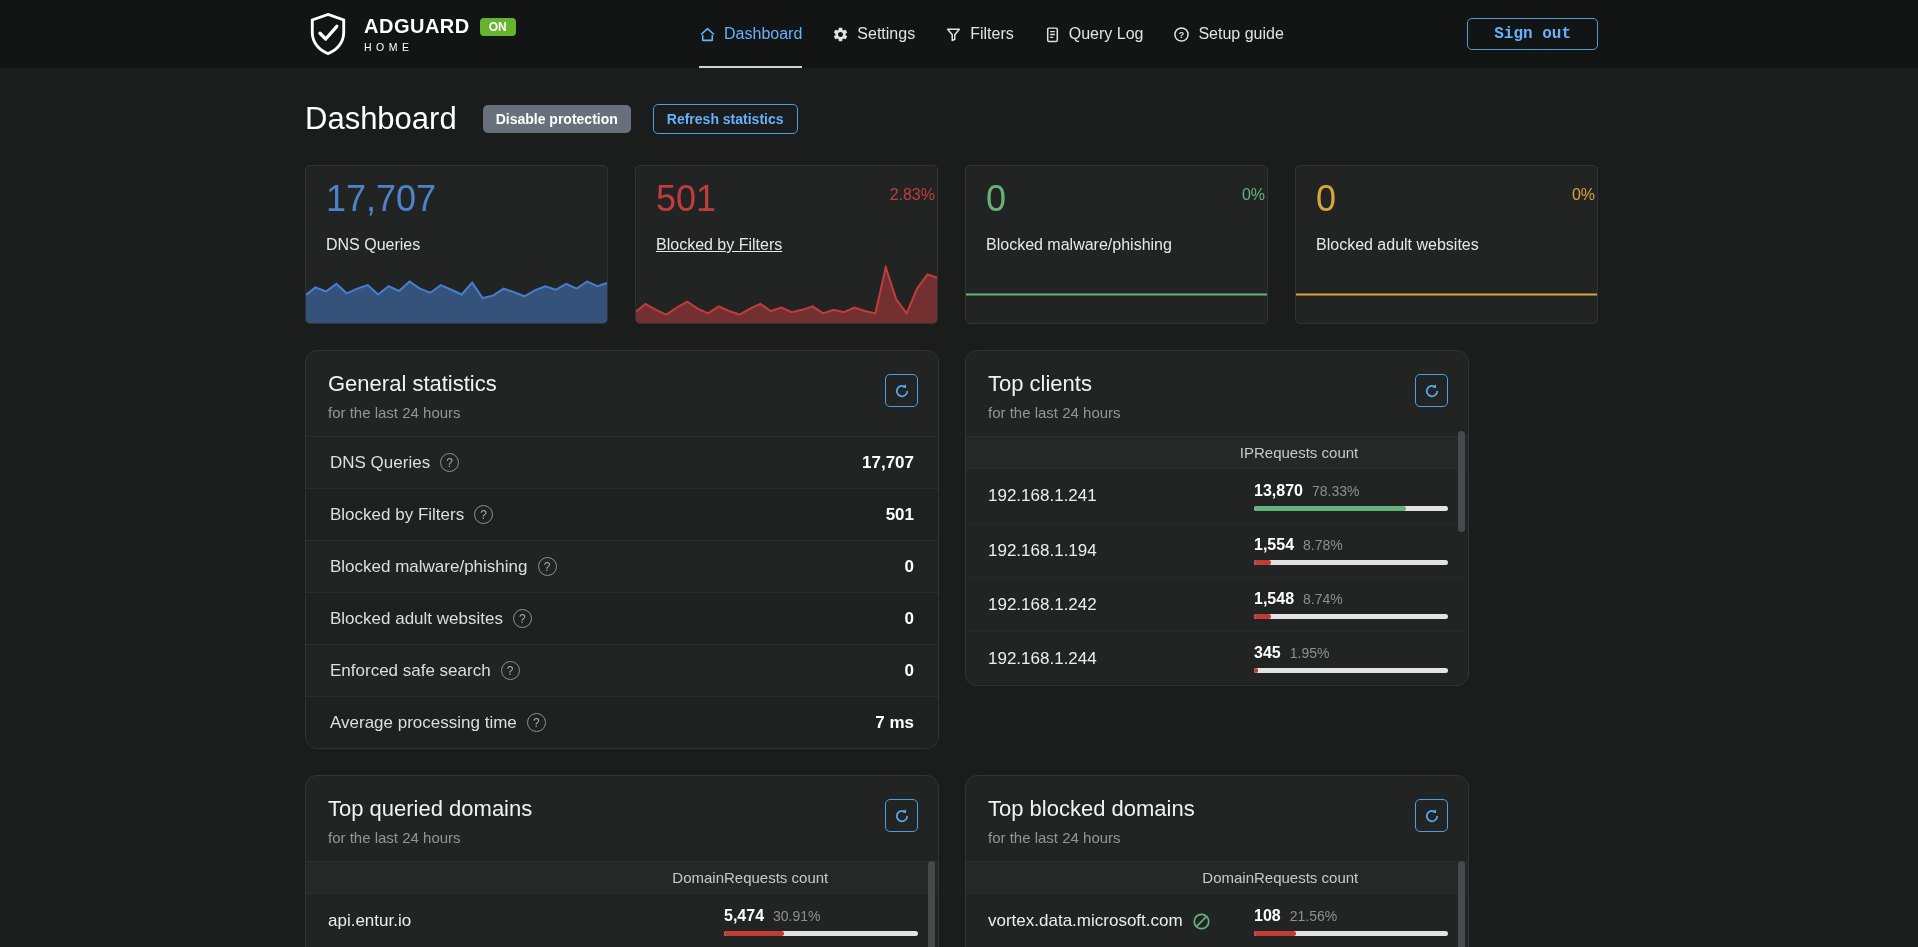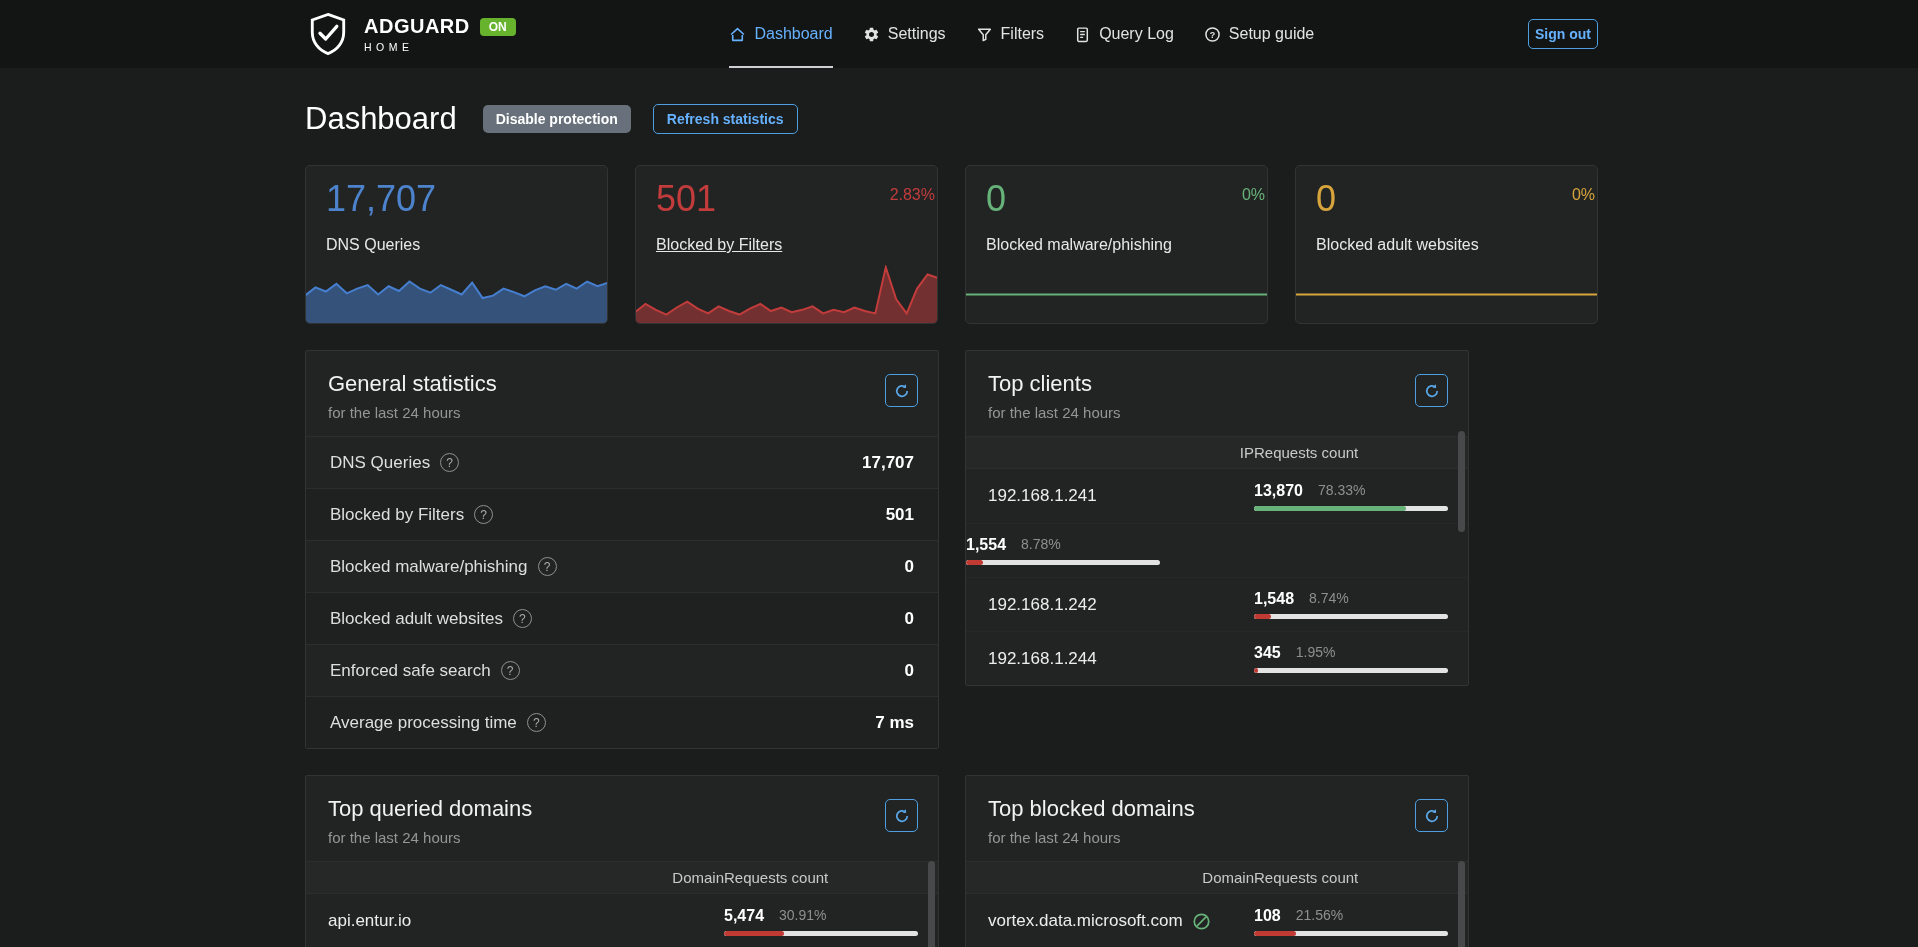--- a/index.html
+++ b/index.html
@@ -13,22 +13,22 @@
   .brand{display:flex;align-items:center;gap:13px}
   .brand-name{font-size:20px;font-weight:bold;letter-spacing:.5px;color:#fff}
   .badge-on{display:inline-block;margin-left:10px;background:#67b32e;color:#fff;
     font-size:12px;font-weight:bold;padding:2px 9px;border-radius:4px;vertical-align:2px}
   .brand-sub{font-size:10.5px;letter-spacing:4.5px;color:#fff;margin-top:3px}
   .nav{flex:1;display:flex;justify-content:center;gap:30px;height:100%}
   .nav-item{display:flex;align-items:center;gap:8px;font-size:16px;color:#e2e2e2;
     height:100%;position:relative;cursor:pointer;text-decoration:none}
   .nav-item.active{color:#66b2ff}
   .nav-item.active::after{content:"";position:absolute;left:0;right:0;bottom:0;height:2px;background:#cdd1d4}
-  .signout-btn{border:1px solid #4d9fe0;color:#66b2ff;background:transparent;font-size:14px;
-    font-weight:bold;padding:6px 6px;border-radius:5px;cursor:pointer;font-family:Liberation Sans, sans-serif}
+  .signout-btn{border:1px solid #4d9fe0;color:#66b2ff;background:transparent;font-size:16px;
+    font-weight:bold;padding:6px 26px;border-radius:5px;cursor:pointer;font-family:Liberation Mono, monospace}
 
   
   .page-head{display:flex;align-items:center;margin-top:33px}
   .page-title{font-size:31px;font-weight:400;color:#fff;line-height:36px}
   .btn-gray{margin-left:26px;background:#68717b;color:#fff;border:none;font-weight:bold;
     font-size:14px;padding:6px 13px;border-radius:5px;cursor:pointer;font-family:inherit}
   .btn-outline-blue{margin-left:22px;background:transparent;border:1px solid #4d9fe0;color:#66b2ff;
     font-weight:bold;font-size:14px;padding:6px 13px;border-radius:5px;cursor:pointer;font-family:inherit}
 
   
@@ -36,21 +36,21 @@
   .stat-card{position:relative;width:303px;height:159px;background:#222424;
     border:1px solid #323434;border-radius:5px;overflow:hidden}
   .stat-value{position:absolute;top:12px;left:20px;font-size:36px;font-weight:400;line-height:1.15}
   .stat-percent{position:absolute;top:20px;right:2px;font-size:16px}
   .stat-label{position:absolute;top:70px;left:20px;font-size:16px;color:#e8e8e8}
   .stat-label.link{text-decoration:underline;cursor:pointer}
   .spark{position:absolute;bottom:-1px;left:-1px;width:303px;height:59px;display:block}
 
   
   .grid-row{display:flex;gap:26px;margin-top:26px;align-items:flex-start}
-  .panel{position:relative;background:#222424;border:1px solid #323434;border-radius:2px;overflow:hidden}
+  .panel{position:relative;background:#222424;border:1px solid #323434;border-radius:12px;overflow:hidden}
   .w-left{width:634px}
   .w-right{width:504px}
   .bottom-panel{min-height:390px}
   .panel-head{padding:20px 22px 15px}
   .panel-title{font-size:22px;font-weight:400;color:#f2f2f2;line-height:25px}
   .panel-sub{font-size:15px;color:#959595;margin-top:8px}
   .refresh-btn{position:absolute;top:23px;right:20px;width:33px;height:33px;display:flex;
     align-items:center;justify-content:center;background:transparent;border:1px solid #4d9fe0;
     border-radius:5px;color:#5aa7e8;cursor:pointer}
 
@@ -65,21 +65,21 @@
 
   
   .t-head{display:flex;align-items:center;height:33px;background:#262828;border-top:1px solid #2c2e2e;
     border-bottom:1px solid #2c2e2e;font-size:15px;color:#c9c9c9}
   .th-name{flex:1;text-align:right}
   .th-count{width:214px;text-align:left;padding-right:8px}
   .t-row{display:flex;align-items:center;height:54px;border-top:1px solid #272929}
   .t-body > div:first-of-type{border-top:none}
   .cell-name{flex:1;padding-left:22px;font-size:17px;color:#ededed;display:flex;align-items:center;gap:9px}
   .cell-count{width:214px;padding-right:20px}
-  .count-line{display:flex;align-items:flex-start;gap:15px}
+  .count-line{display:flex;align-items:center;gap:9px}
   .count{font-weight:bold;font-size:16px;color:#fff}
   .pct{font-size:14px;color:#8f8f8f}
   .bar-track{margin-top:6px;height:5px;background:#e3e3e3;border-radius:3px;overflow:hidden;width:100%}
   .bar-fill{height:100%;border-radius:3px;min-width:2px}
   .blocked-icon{display:inline-flex;flex:none}
 
   .v-scrollbar{position:absolute;right:3px;width:7px;border-radius:4px;background:#47494b;cursor:pointer}
 </style>
 </head>
 <body>
@@ -262,20 +262,23 @@
                 <span class="count">13,870</span>
                 <span class="pct">78.33%</span>
               </div>
               <div class="bar-track">
                 <div class="bar-fill" style="width: 78.33%; background: rgb(103, 178, 121);"></div>
               </div>
             </div>
           </div>
 
           <div class="t-row">
+            <div class="cell-name">
+              <span>192.168.1.194</span>
+            </div>
             <div class="cell-count">
               <div class="count-line">
                 <span class="count">1,554</span>
                 <span class="pct">8.78%</span>
               </div>
               <div class="bar-track">
                 <div class="bar-fill" style="width: 8.78%; background: rgb(193, 59, 52);"></div>
               </div>
             </div>
           </div>

